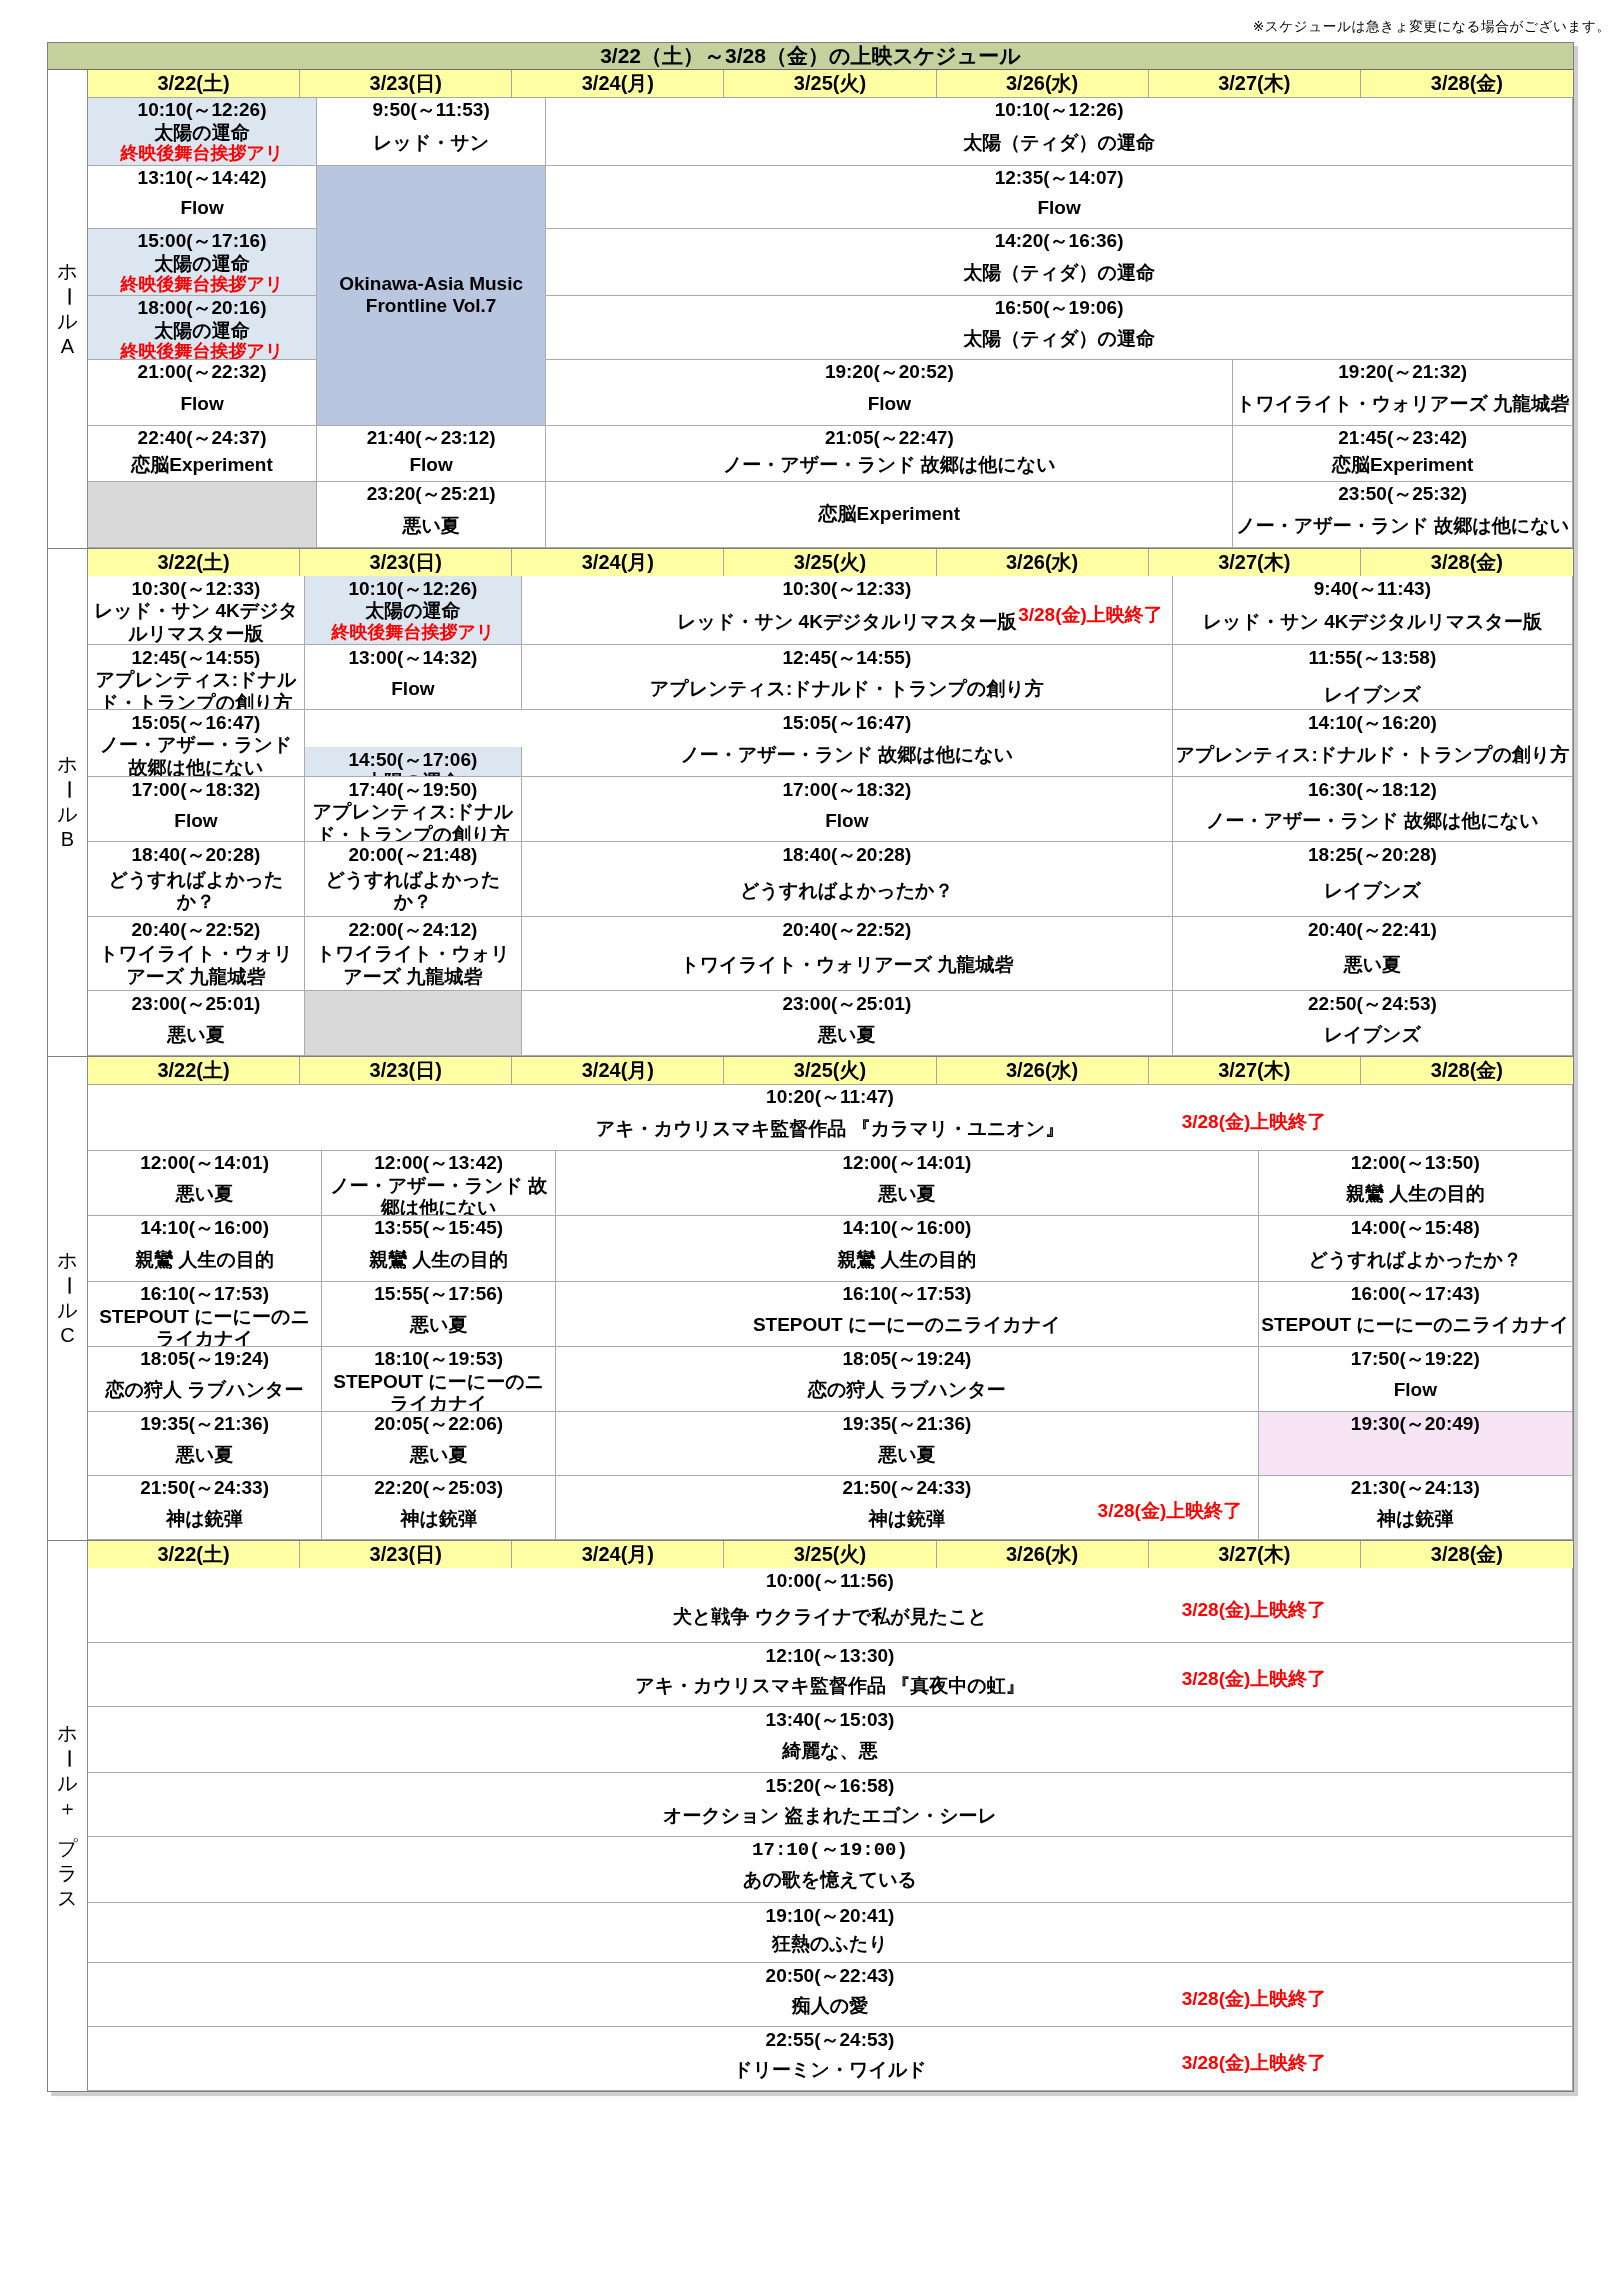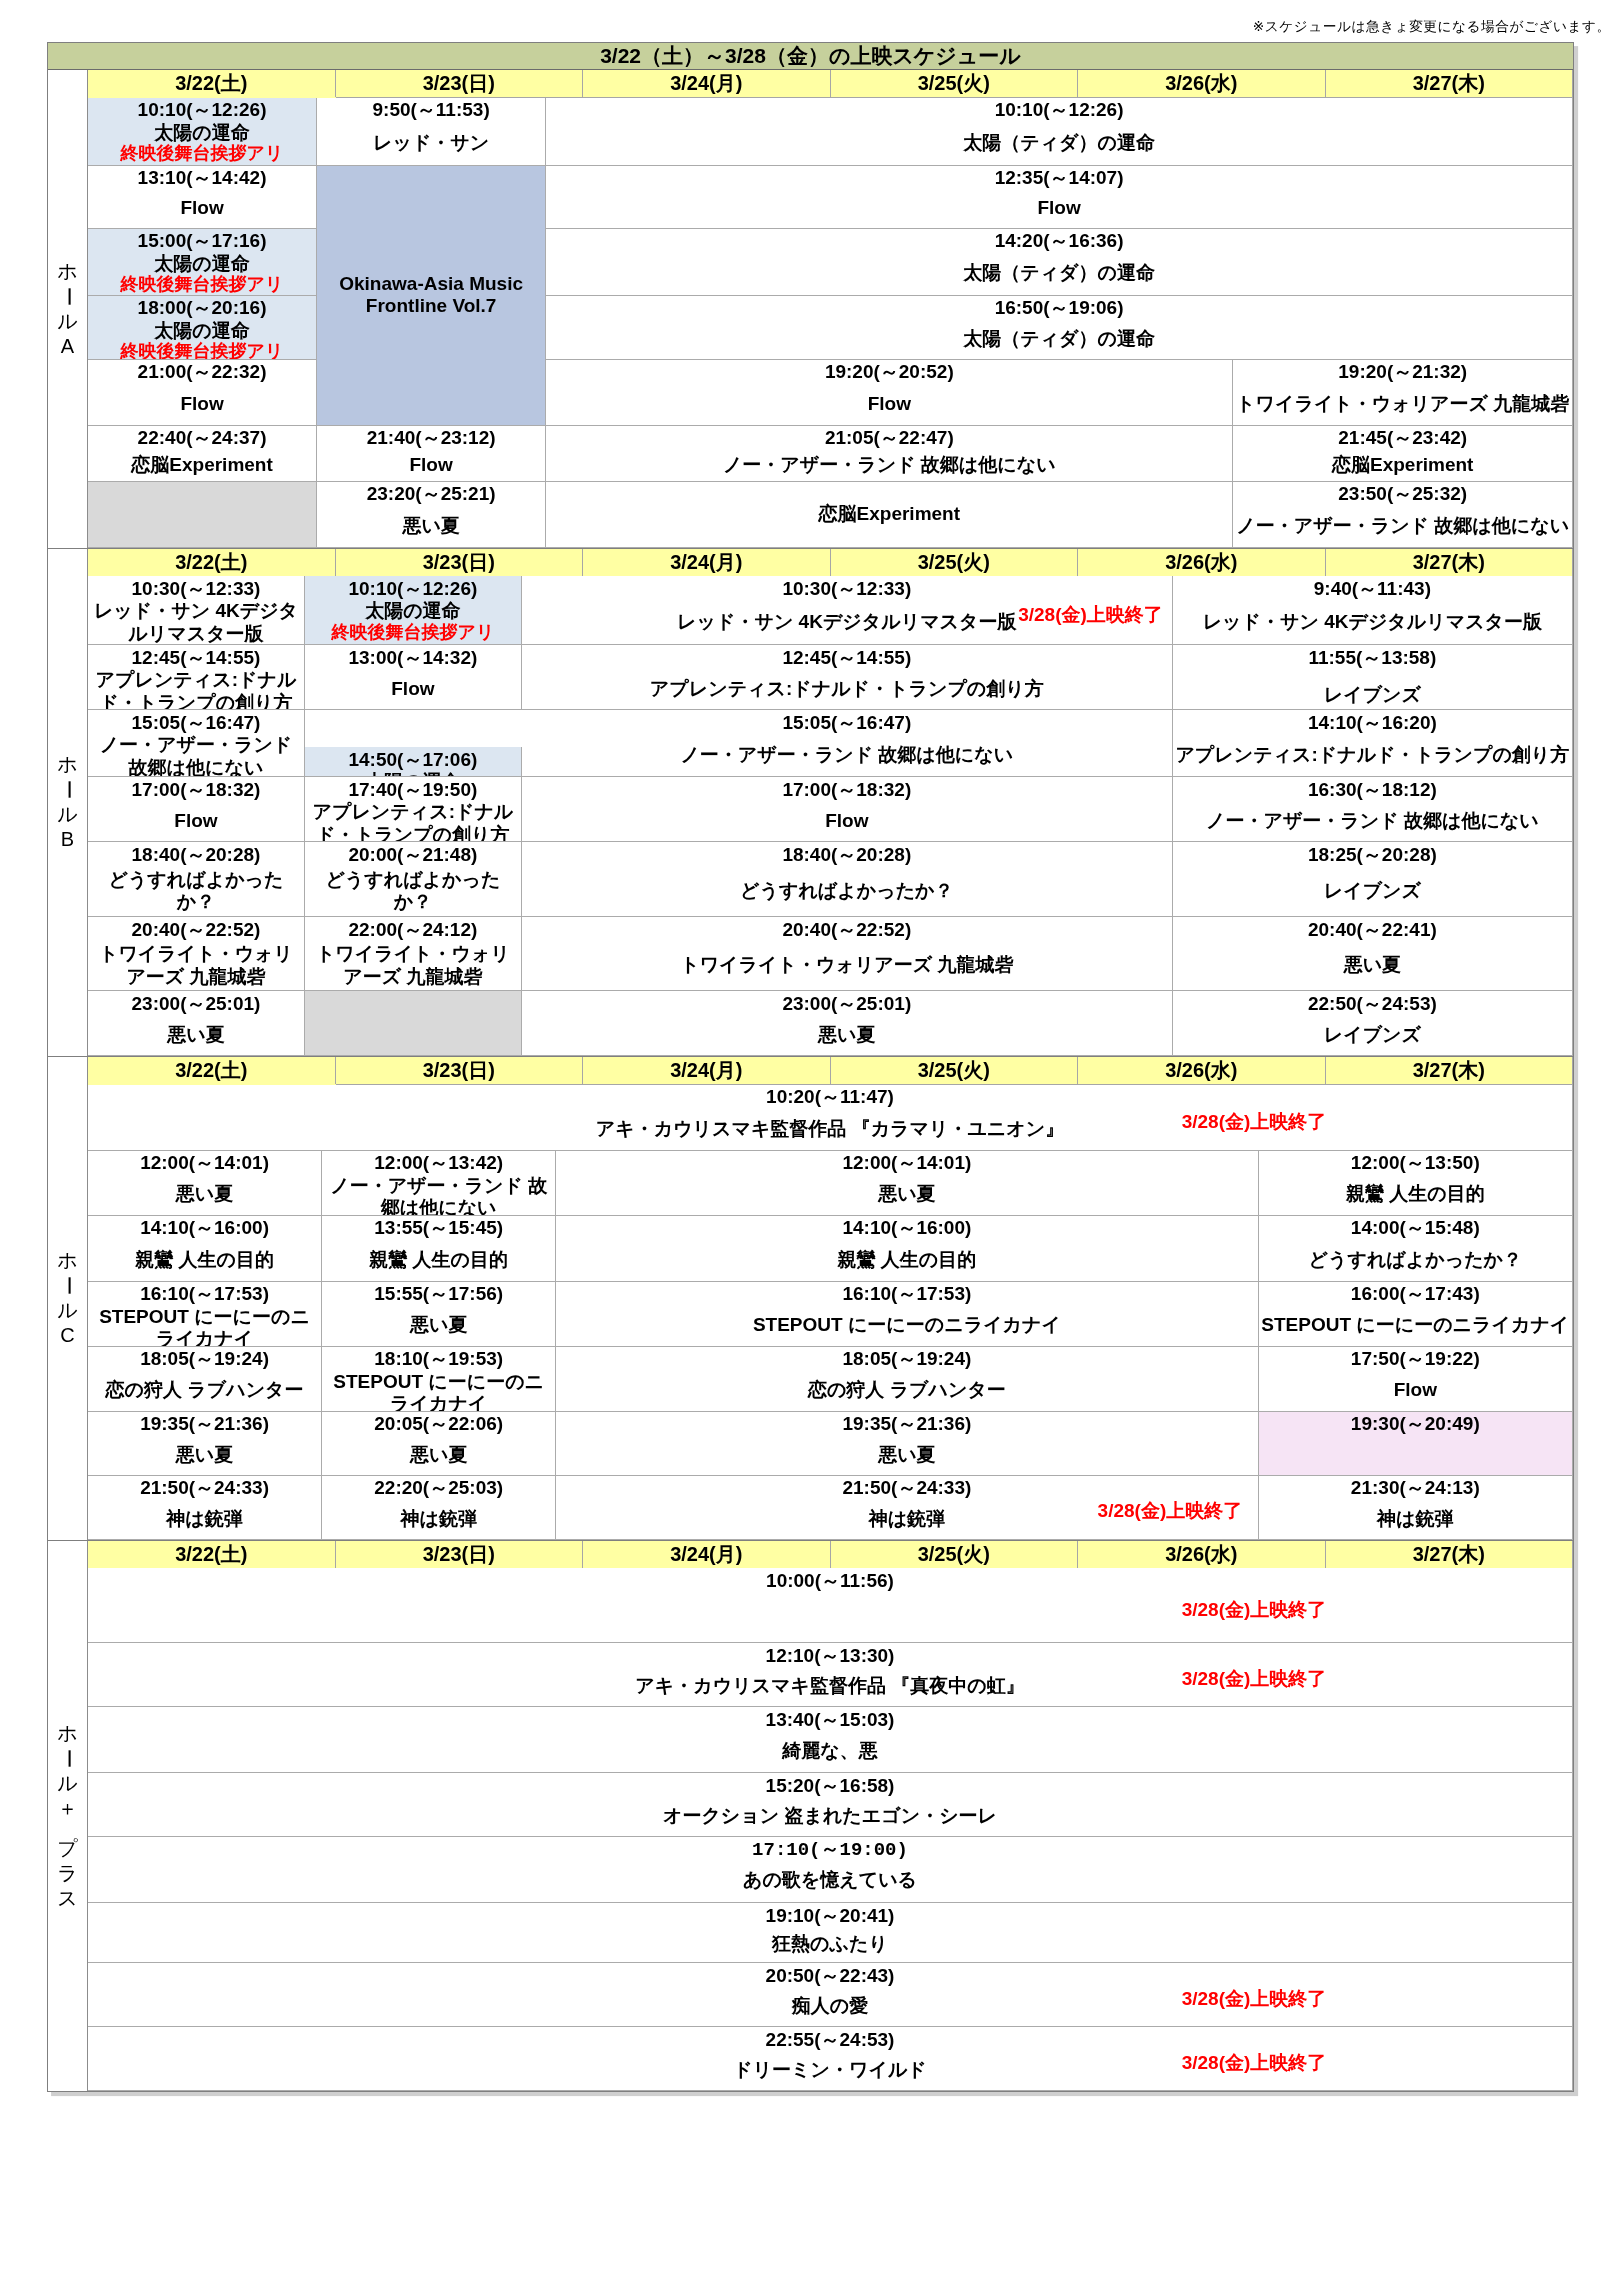--- a/index.html
+++ b/index.html
@@ -25,21 +25,21 @@
   .hall-col{
     width:40px;min-width:40px;border-right:0.9px solid #8c8c8c;background:#fff;
     display:flex;flex-direction:column;align-items:center;justify-content:center;
     font-size:20px;line-height:1.25;box-sizing:border-box;
   }
   .hall-char{display:block;text-align:center;}
   .hall-char.rot{transform:rotate(90deg);}
   .hall-gap{height:15.5px;}
   .section-right{flex:1;min-width:0;}
   .date-row{
-    display:grid;grid-template-columns:repeat(6,1fr);height:26.5px;
+    display:grid;grid-template-columns:repeat(7,1fr);height:26.5px;
     border-bottom:0.9px solid #a6a6a6;
   }
   .date-cell{
     background:var(--c-yellow);border-right:0.9px solid #a6a6a6;
     display:flex;align-items:center;justify-content:center;
     font-size:20px;font-weight:bold;box-sizing:border-box;
   }
   .date-cell:last-child{border-right:none;}
   .rows-grid{display:grid;grid-template-columns:repeat(5,1fr);}
   .cell{
@@ -452,20 +452,21 @@
             <div class="date-cell">3/23(日)</div>
             <div class="date-cell">3/24(月)</div>
             <div class="date-cell">3/25(火)</div>
             <div class="date-cell">3/26(水)</div>
             <div class="date-cell">3/27(木)</div>
             <div class="date-cell">3/28(金)</div>
           </div>
           <div class="rows-grid" style="grid-template-rows: 75px 64px 66px 64px 66px 60px 64px 64px;">
             <div class="cell" style="grid-area: 1 / 1 / span 1 / span 7;">
               <div class="cell-time">10:00(～11:56)</div>
+              <div class="cell-title">犬と戦争 ウクライナで私が見たこと</div>
               <div class="cell-endnote" style="left: 78.57%;">3/28(金)上映終了</div>
             </div>
             <div class="cell" style="grid-area: 2 / 1 / span 1 / span 7;">
               <div class="cell-time">12:10(～13:30)</div>
               <div class="cell-title">アキ・カウリスマキ監督作品 『真夜中の虹』</div>
               <div class="cell-endnote" style="left: 78.57%;">3/28(金)上映終了</div>
             </div>
             <div class="cell" style="grid-area: 3 / 1 / span 1 / span 7;">
               <div class="cell-time">13:40(～15:03)</div>
               <div class="cell-title">綺麗な、悪</div>

